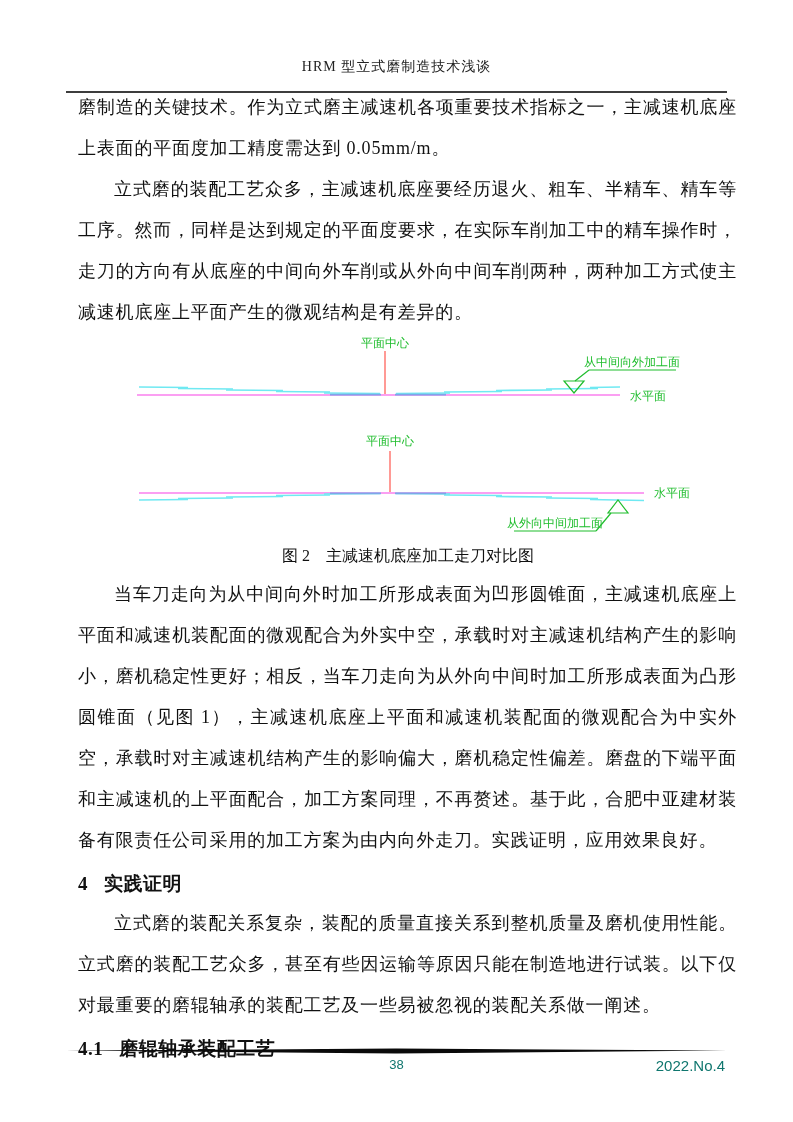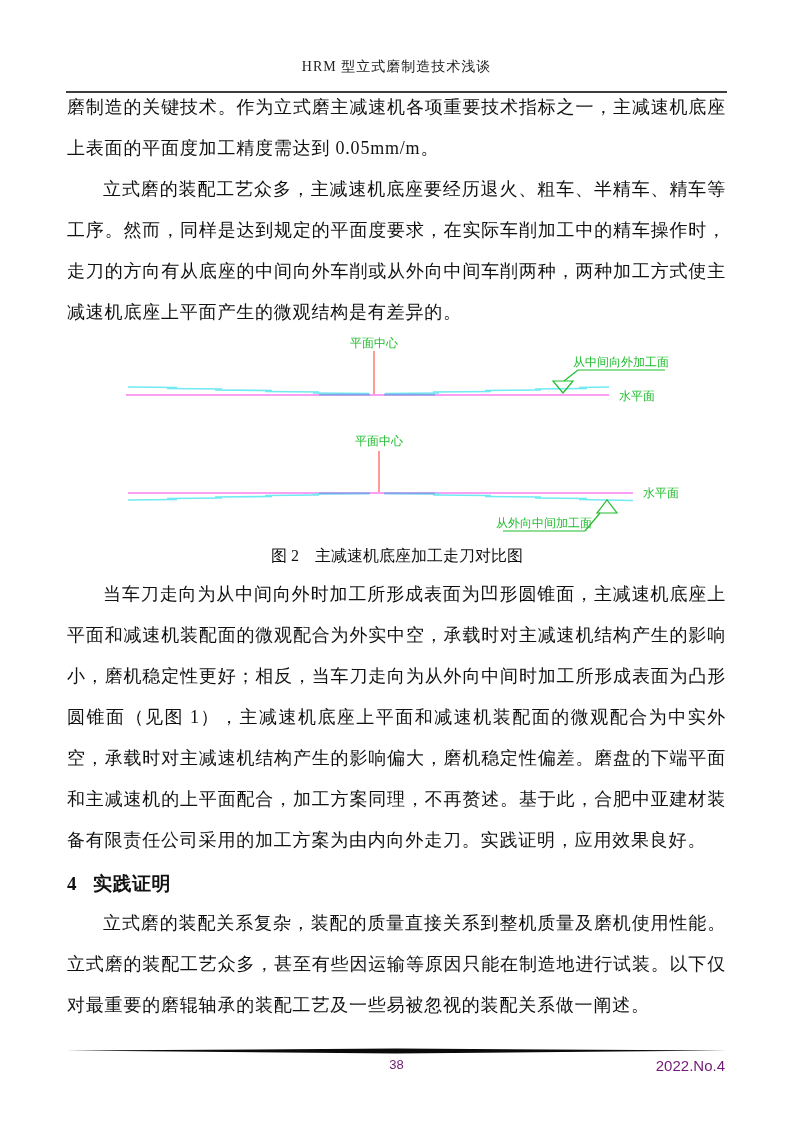--- a/index.html
+++ b/index.html
@@ -19,21 +19,21 @@
     text-align:center;
   }
   .header-title{
     font-size:14px;
     letter-spacing:1px;
     color:#222;
     padding-bottom:15px;
     display:inline-block;
   }
   .content{
-    position:absolute;top:87px;left:67px;width:659px;
+    position:absolute;top:87px;left:78px;width:659px;
   }
   .para{
     font-size:18px;
     line-height:41px;
     letter-spacing:0.8px;
     text-align:justify;
     margin:0;
   }
   .para.indent{text-indent:2em;}
   .figure-wrap{width:660px;margin:0;}
@@ -53,21 +53,21 @@
   }
   .section-heading .sec-num{margin-right:16px;}
   .footer{
     position:absolute;left:66px;top:1048px;width:661px;
   }
   .footer-rule{display:block;}
   .footer-row{
     position:relative;
     font-family:"Liberation Sans", sans-serif;
     font-size:13px;
-    color:#701a75;
+    color:#0f766e;
     height:18px;
     margin-top:2px;
   }
   .footer-page{position:absolute;left:0;right:0;text-align:center;}
   .footer-issue{position:absolute;right:2px;top:0;font-size:15px;}
   svg text{font-family:"Liberation Serif", serif;}
 </style>
 </head>
 <body>
 
@@ -156,20 +156,21 @@
       </svg>
       <div class="figure-caption">图 2　主减速机底座加工走刀对比图</div>
     </div>
 
     <p class="para indent">当车刀走向为从中间向外时加工所形成表面为凹形圆锥面，主减速机底座上平面和减速机装配面的微观配合为外实中空，承载时对主减速机结构产生的影响小，磨机稳定性更好；相反，当车刀走向为从外向中间时加工所形成表面为凸形圆锥面（见图 1），主减速机底座上平面和减速机装配面的微观配合为中实外空，承载时对主减速机结构产生的影响偏大，磨机稳定性偏差。磨盘的下端平面和主减速机的上平面配合，加工方案同理，不再赘述。基于此，合肥中亚建材装备有限责任公司采用的加工方案为由内向外走刀。实践证明，应用效果良好。</p>
 
     <h2 class="section-heading"><span class="sec-num">4</span><span>实践证明</span></h2>
 
     <p class="para indent">立式磨的装配关系复杂，装配的质量直接关系到整机质量及磨机使用性能。立式磨的装配工艺众多，甚至有些因运输等原因只能在制造地进行试装。以下仅对最重要的磨辊轴承的装配工艺及一些易被忽视的装配关系做一阐述。</p>
 
+    <h2 class="section-heading"><span class="sec-num">4.1</span><span>磨辊轴承装配工艺</span></h2>
 
   </div>
 
   <div class="footer">
     <svg class="footer-rule" width="661" height="7" viewBox="0 0 661 7">
       <polygon points="0,2.6 330,0.6 661,2.6 330,5.6" fill="#0a0a0a"></polygon>
     </svg>
     <div class="footer-row">
       <span class="footer-page">38</span>
       <span class="footer-issue">2022.No.4</span>

